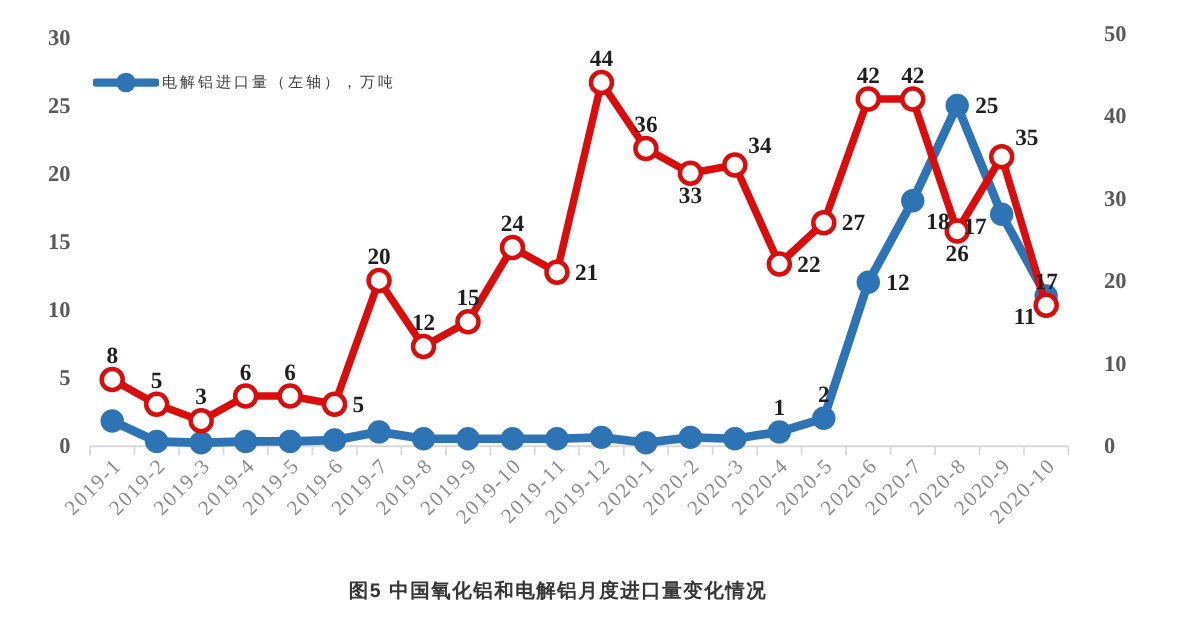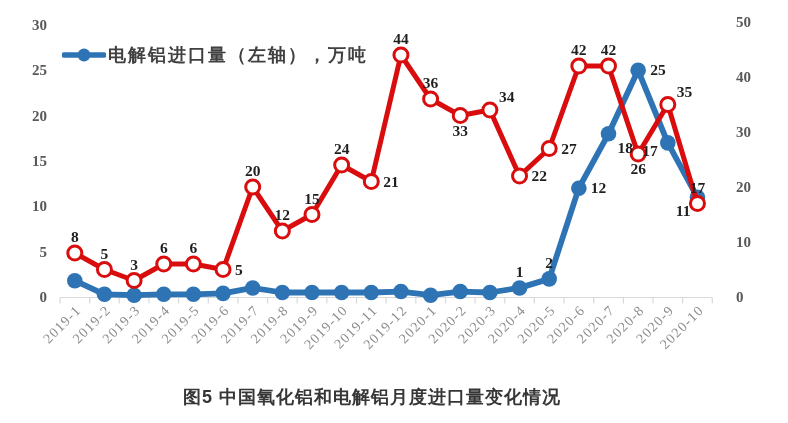--- a/index.html
+++ b/index.html
@@ -12,30 +12,30 @@
   }
   .chart-area{position:absolute;left:0;top:0;width:788px;height:375px;}
   svg{display:block;}
   .legend{
     position:absolute;left:62px;top:44px;
     display:flex;flex-direction:column;gap:1px;
   }
   .legend-row{display:flex;align-items:center;height:22px;}
   .legend-row svg{flex:0 0 auto;}
   .legend-label{
-    font-size:18px;letter-spacing:2px;color:#404040;
+    font-size:10px;letter-spacing:2px;color:#404040;
     font-family:"Liberation Serif", serif;
-    margin-left:2px;white-space:nowrap;font-weight:bold;
+    margin-left:2px;white-space:nowrap;
   }
   .chart-title{
     position:absolute;left:0;top:385px;width:788px;
     box-sizing:border-box;padding-right:44px;
     text-align:center;
     font-family:"Liberation Sans", sans-serif;
-    font-weight:bold;font-size:18px;color:#363636;
+    font-weight:bold;font-size:13px;color:#363636;
     letter-spacing:1px;
   }
 </style>
 </head>
 <body>
 
 <div class="figure-root">
   <div class="chart-area">
     <svg id="chart-svg" width="788" height="375">
         <line x1="60" y1="297.5" x2="712.3" y2="297.5" stroke="#d9d9d9" stroke-width="1.2"></line>

